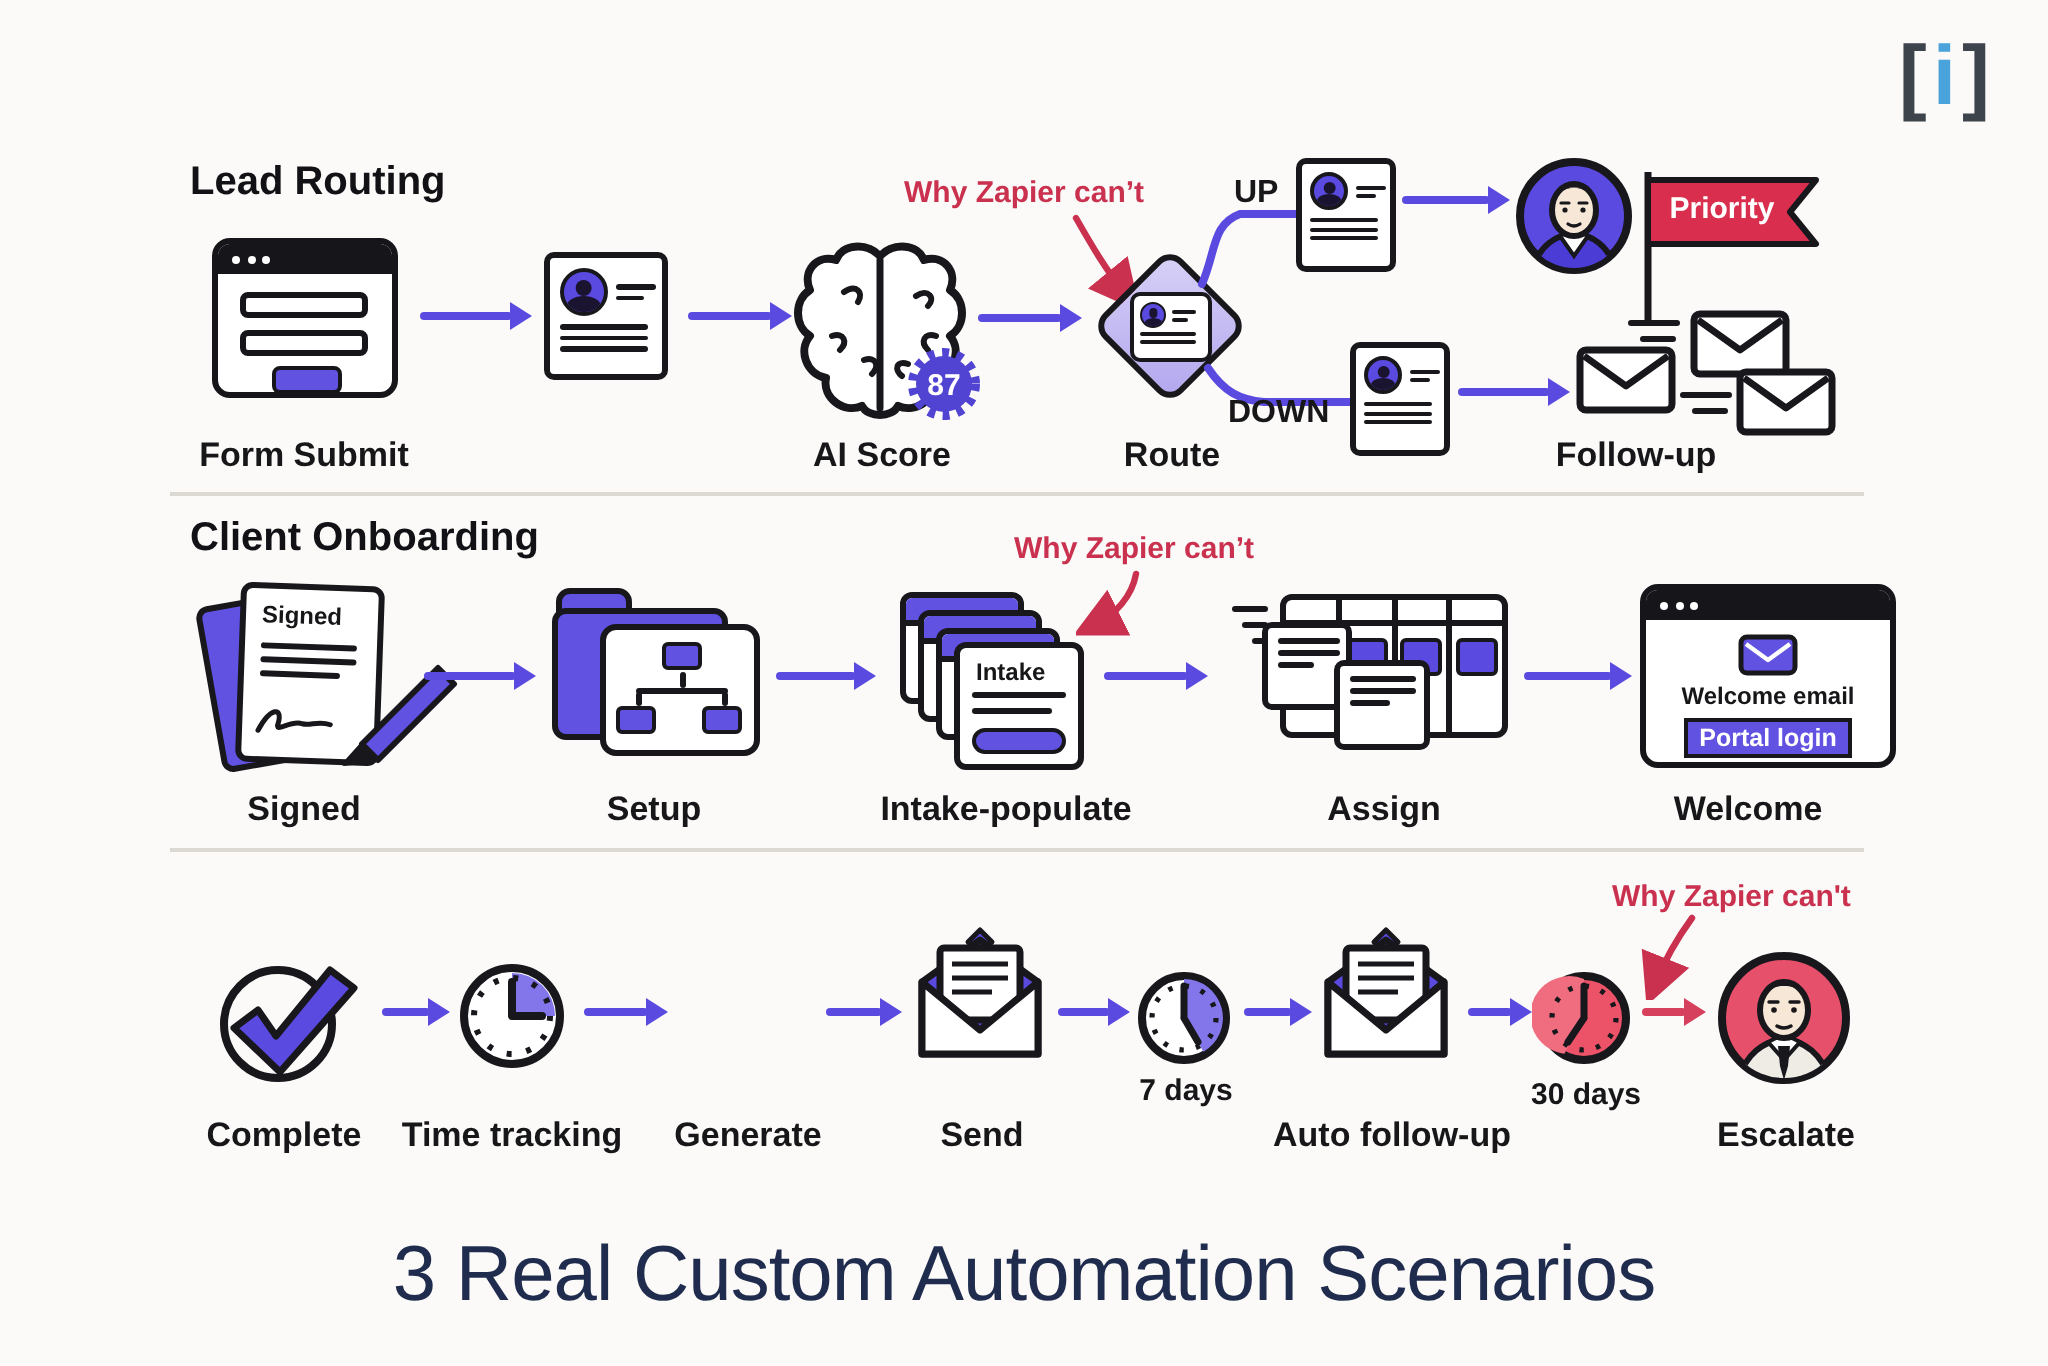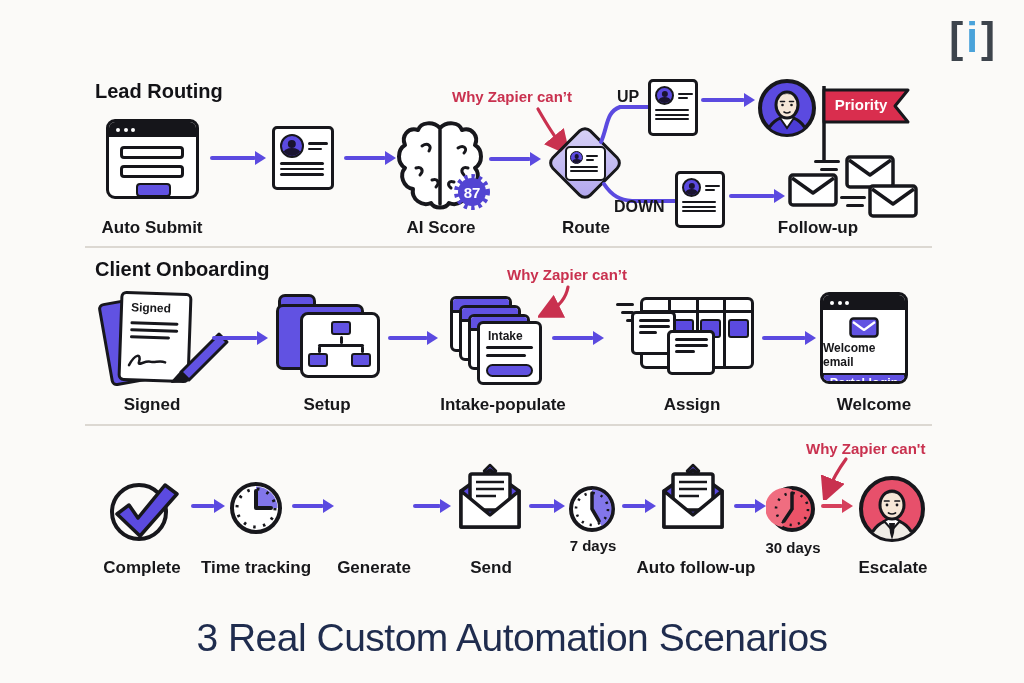--- a/index.html
+++ b/index.html
@@ -71,21 +71,21 @@
   <div class="browser" style="left:106px;top:119px;width:93px;height:80px">
     <div class="browser-bar">
         <span class="dot"></span>
         <span class="dot"></span>
         <span class="dot"></span>
       </div>
     <div class="field" style="left:11px;top:24px;width:64px;height:13px"></div>
     <div class="field" style="left:11px;top:43px;width:64px;height:13px"></div>
     <div class="pbtn" style="left:27px;top:61px;width:35px;height:14px"></div>
   </div>
-  <div class="lbl" style="left:152px;top:218px">Auto Submit</div>
+  <div class="lbl" style="left:152px;top:218px">Form Submit</div>
 
   <div class="arrow" style="left:210px;top:156px;width:46px"></div>
 
   <div class="ccard" style="left:272px;top:126px;width:62px;height:64px">
     <div class="ccard-top">
         <span class="avatar" style="width:20px;height:20px"></span>
       <span class="vlines">
           <i class="ln" style="width:20px"></i>
           <i class="ln" style="width:14px"></i>
         </span>
@@ -326,21 +326,21 @@
     <div class="vlines" style="gap:3.5px">
         <i class="ln" style="width:33px;height:2.5px"></i>
         <i class="ln" style="width:33px;height:2.5px"></i>
         <i class="ln" style="width:20px;height:2.5px"></i>
       </div>
   </div>
   <div class="lbl" style="left:692px;top:395px">Assign</div>
 
   <div class="arrow" style="left:762px;top:336px;width:44px"></div>
 
-  <div class="browser" style="left:820px;top:292px;width:88px;height:92px">
+  <div class="browser" style="left:820px;top:292px;width:128px;height:92px">
     <div class="browser-bar">
         <span class="dot"></span>
         <span class="dot"></span>
         <span class="dot"></span>
       </div>
     <div style="display:flex;flex-direction:column;align-items:center;padding-top:7px">
       <svg width="30" height="21" viewBox="0 0 30 21">
         <rect x="1.5" y="1.5" width="27" height="18" rx="3" fill="#6152e2" stroke="#17171c" stroke-width="2.5"></rect>
         <path d="M4,5 L15,13 L26,5" fill="none" stroke="#fff" stroke-width="2.2" stroke-linejoin="round"></path>
       </svg>

